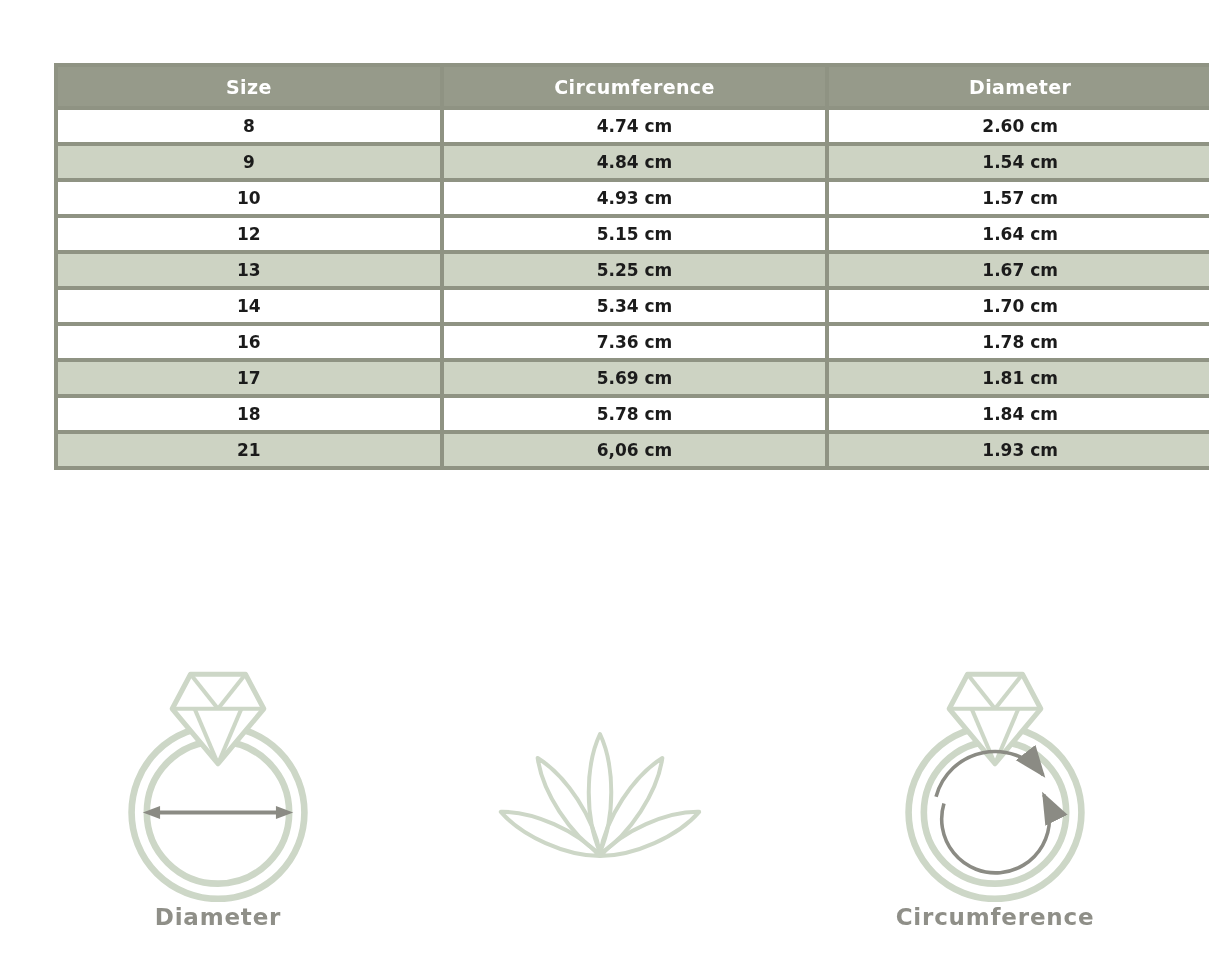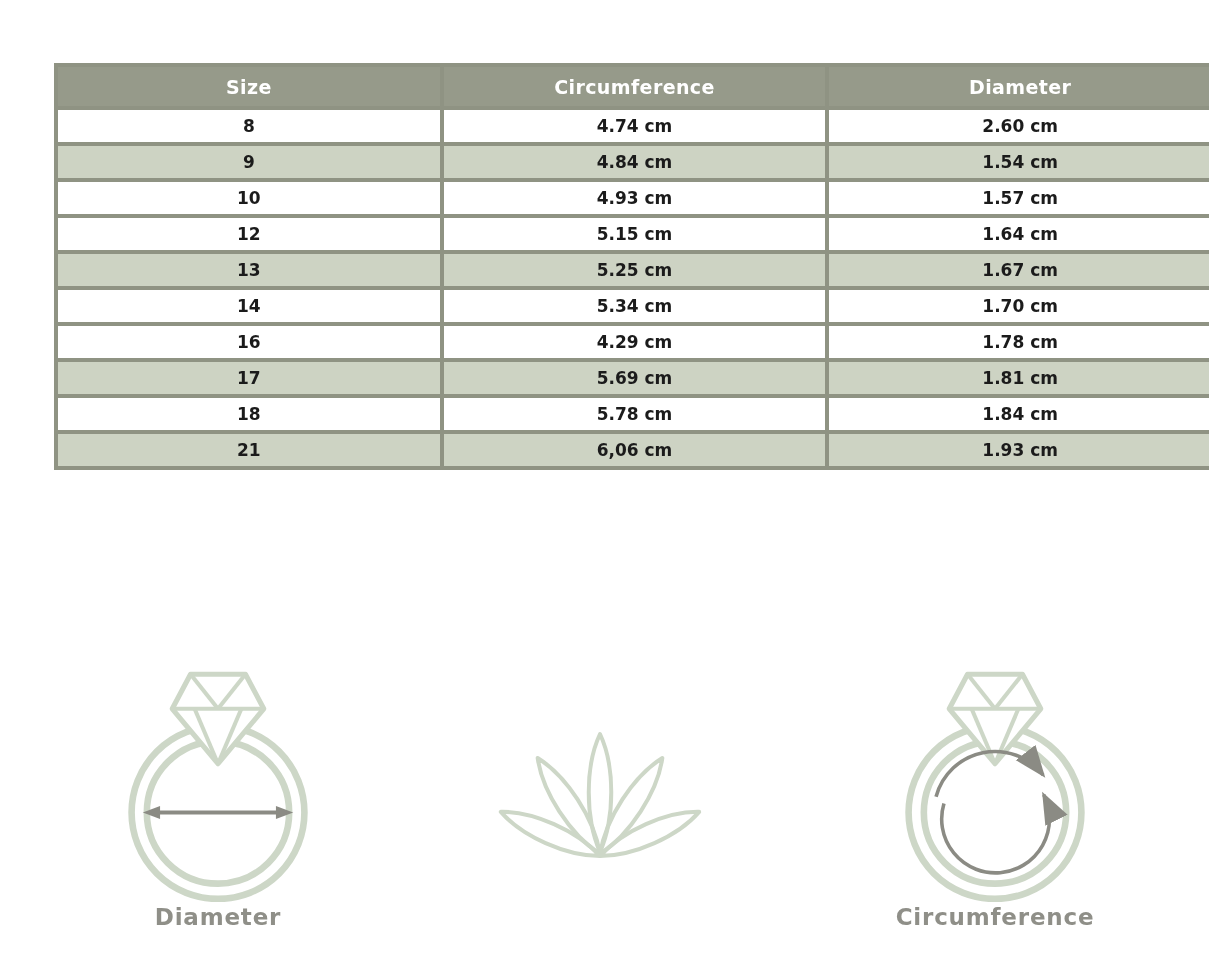--- a/index.html
+++ b/index.html
@@ -70,21 +70,21 @@
       <td>5.25 cm</td>
       <td>1.67 cm</td>
     </tr>
         <tr>
       <td>14</td>
       <td>5.34 cm</td>
       <td>1.70 cm</td>
     </tr>
         <tr>
       <td>16</td>
-      <td>4.29 cm</td>
+      <td>7.36 cm</td>
       <td>1.78 cm</td>
     </tr>
         <tr class="alt">
       <td>17</td>
       <td>5.69 cm</td>
       <td>1.81 cm</td>
     </tr>
         <tr>
       <td>18</td>
       <td>5.78 cm</td>

